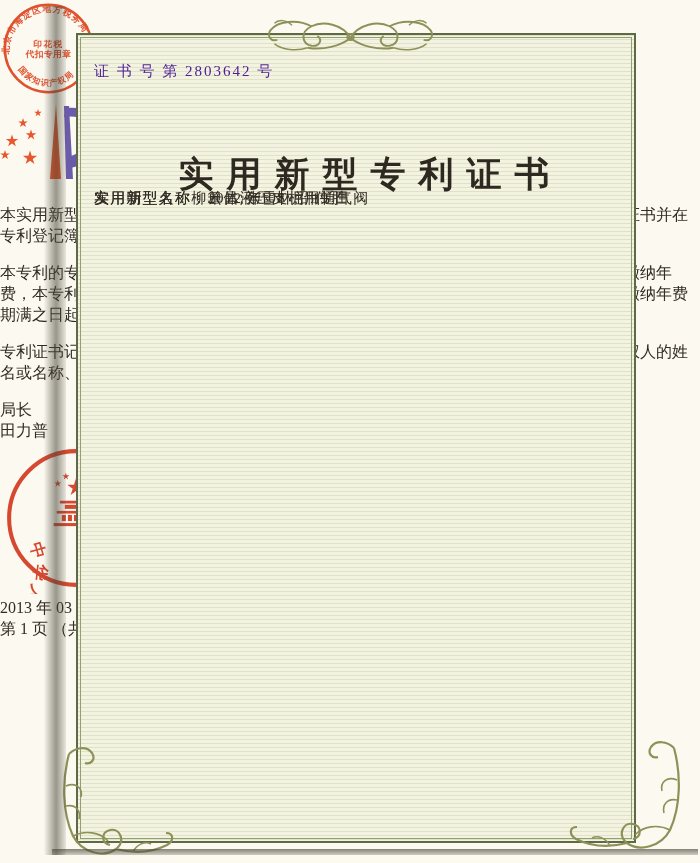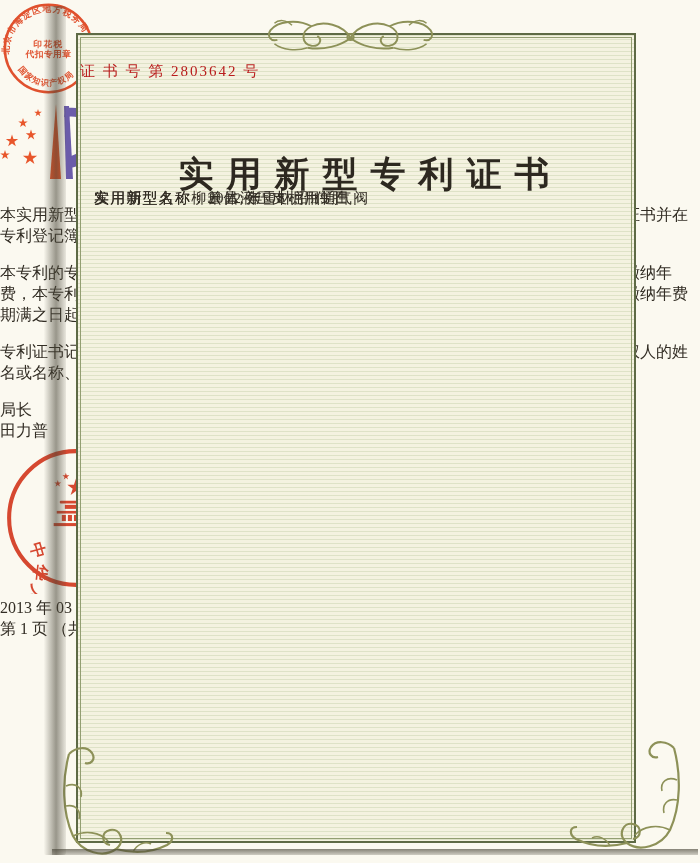--- a/index.html
+++ b/index.html
@@ -17,21 +17,21 @@
     background:linear-gradient(to bottom,rgba(70,67,54,0.65),rgba(70,67,54,0.25));}
   
   .frame{position:absolute;left:76px;top:33px;width:556px;height:806px;
     border:2px solid #5e6a45;
     background:
       repeating-linear-gradient(to bottom,rgba(172,190,140,0.30) 0 1px,rgba(0,0,0,0) 1px 4px),
       #f4f2e0;}
   .frame-inner{position:absolute;inset:2px;border:1px solid #939e72;pointer-events:none;}
   .orn{position:absolute;pointer-events:none;}
   
-  .cert-no{position:absolute;left:80px;top:62px;font-size:15px;letter-spacing:2px;white-space:pre;color:#b91c1c;}
+  .cert-no{position:absolute;left:94px;top:62px;font-size:15px;letter-spacing:2px;white-space:pre;color:#4c1d95;}
   .title{position:absolute;left:76px;top:151px;width:576px;text-align:center;
     font-size:35px;font-weight:bold;letter-spacing:13px;text-indent:13px;color:#2d2820;}
   .field{position:absolute;left:94px;font-size:15px;letter-spacing:1.2px;color:#33"2d24;color:#332d24;white-space:pre;}
   .field .lab{white-space:pre;}
   .field .val{white-space:pre;}
   .f0{top:245px}.f1{top:291px}.f2{top:337px}.f3{top:383px}.f4{top:428px}.f5{top:474px}
   .body-text{position:absolute;left:92px;top:499px;width:532px;font-size:14.5px;line-height:27px;
     text-align:justify;color:#3a3428;}
   .body-text p{margin:0;text-indent:2em;}
   .director-label{position:absolute;left:147px;top:750px;font-size:17px;letter-spacing:6px;color:#3a352a;}

